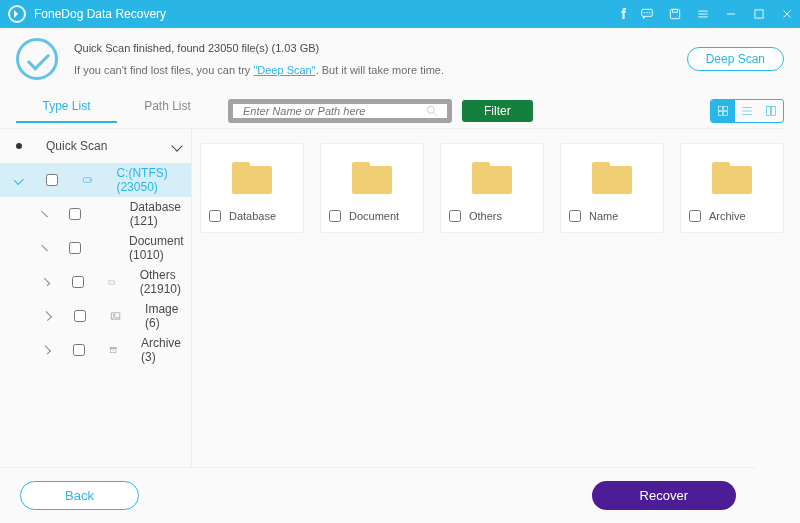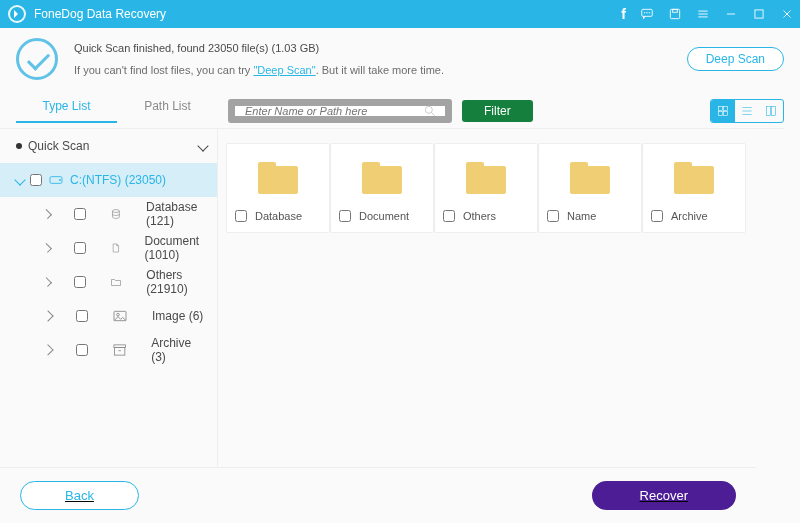--- a/index.html
+++ b/index.html
@@ -56,21 +56,21 @@
     padding: 0 16px; height: 34px; gap: 10px;
   }
   .tabs { display: flex; width: 202px; }
   .tabs .tab {
     flex: 1; text-align: center; font-size: 12px; color: #8a8a8a;
     padding-bottom: 8px; cursor: pointer;
   }
   .tabs .tab.active { color: #29b6e6; border-bottom: 2px solid #29b6e6; }
 
   .search {
-    flex: 0 0 224px; height: 24px; border: 7px solid #a3a3a3; border-radius: 3px;
+    flex: 0 0 224px; height: 24px; border: 5px solid #a3a3a3; border-radius: 3px;
     display: flex; align-items: center; padding: 0 8px; background: #fff;
   }
   .search input {
     border: none; outline: none; font-size: 11px; flex: 1; font-style: italic; color: #888;
     background: transparent;
   }
   .search svg { width: 14px; height: 14px; stroke: #aaa; fill: none; }
 
   .filter-btn {
     background: #15803d; color: #fff; font-size: 12px;
@@ -91,21 +91,21 @@
     display: flex; padding: 0 16px 0 0;
     height: 378px;
   }
   .sidebar {
     width: 218px; border-right: 1px solid #eee;
     border-top: 1px solid #eee;
     font-size: 12px; color: #4a4a4a;
     overflow: hidden;
   }
   .sb-row {
-    display: flex; align-items: center; height: 34px; gap: 6px;
+    display: flex; align-items: center; height: 34px; gap: 24px;
     padding: 0 10px 0 16px; cursor: pointer;
   }
   .sb-row.root { font-weight: 500; }
   .sb-row.selected { background: #d6eef8; color: #29b6e6; }
   .sb-row .caret {
     width: 8px; height: 8px; border-right: 1.5px solid currentColor; border-bottom: 1.5px solid currentColor;
     transform: rotate(45deg);
   }
   .sb-row .caret.open { transform: rotate(45deg); }
   .sb-row .caret.right { transform: rotate(-45deg); }
@@ -114,21 +114,21 @@
   .sb-row .ic { width: 16px; height: 16px; stroke:#888; fill:none; stroke-width:1.3; }
   .sb-row.selected .ic { stroke:#29b6e6; }
   .sb-sub { padding-left: 44px; gap: 24px; }
   .sb-sub .caret { border-color:#888; }
 
   .grid-area {
     flex: 1; padding: 14px 0 0 8px;
     border-top: 1px solid #eee;
   }
   .grid {
-    display: flex; gap: 0; align-items: flex-end;
+    display: flex; gap: 16px; align-items: flex-end;
   }
   .folder {
     width: 104px; text-align: center;
     border: 1px solid #eee; border-radius: 2px;
     padding: 18px 4px 10px 4px; background:#fff;
   }
   .folder .foldericon {
     width: 40px; height: 32px; margin: 0 auto 16px auto; position: relative;
   }
   .folder .foldericon::before {
@@ -138,21 +138,21 @@
   .folder .foldericon::after {
     content:""; position:absolute; left:0; top:0; width:18px; height:8px;
     background:#f0ce73; border-radius:2px 2px 0 0;
   }
   .folder .row2 { display:flex; align-items:center; justify-content:flex-start; gap:8px; font-size:11px; color:#555; padding-left:4px;}
   .folder .row2 input { width:12px; height:12px; margin:0; }
 
   .footer {
     position: absolute; left:0; bottom:0; width: 756px; height: 56px;
     display:flex; align-items:center; padding: 0 20px;
-    border-top: 1px solid #eee; background:#fafafa;text-decoration:underline;
+    border-top: 1px solid #eee; background:#fafafa;
   }
   .btn-back {
     border:1px solid #29b6e6; color:#29b6e6; background:#fff;
     padding: 6px 44px; border-radius: 16px; font-size:13px; cursor:pointer;
   }
   .btn-recover {
     margin-left:auto; background:#4c1d95; color:#fff;
     padding: 7px 48px; border-radius: 16px; font-size:13px; cursor:pointer;
   }
 </style>

